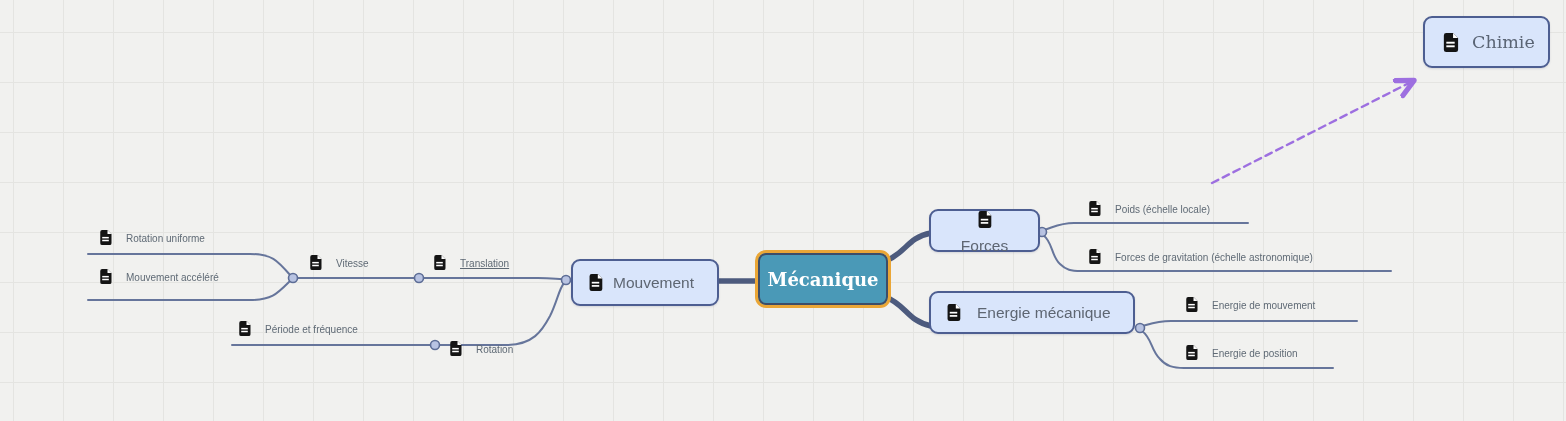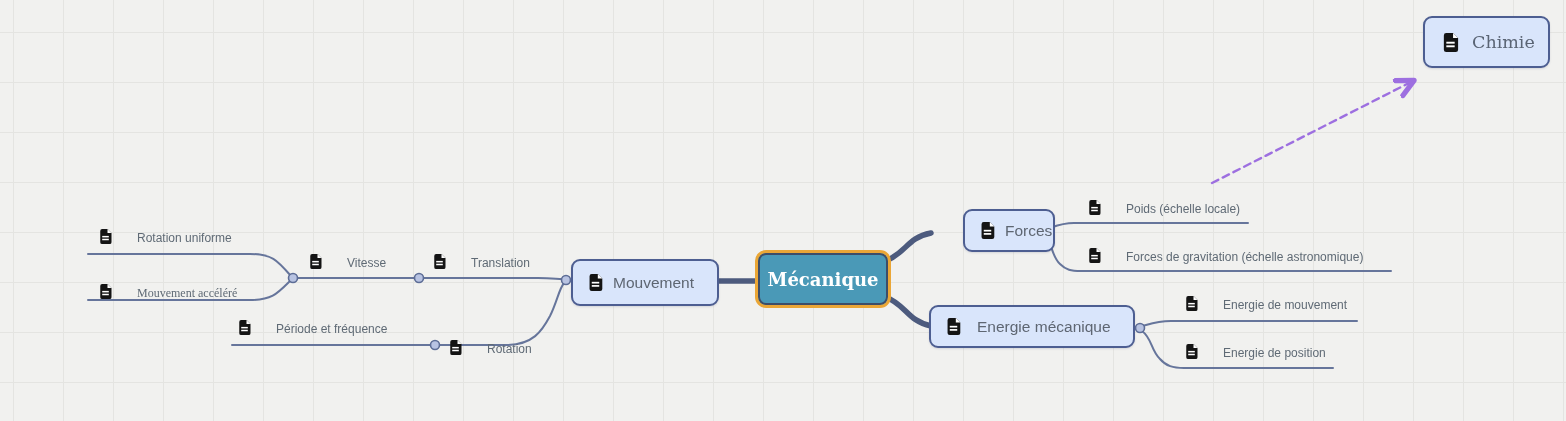--- a/index.html
+++ b/index.html
@@ -16,41 +16,41 @@
   #links { position:absolute; left:0; top:0; }
   .node {
     position:absolute; box-sizing:border-box;
     display:flex; align-items:center; gap:9px; padding:0 14px;
     background:#d9e5fb; border:2px solid #4d5e91; border-radius:9px;
     color:#5e6672; font-size:15.5px; white-space:nowrap;
     box-shadow:0 1px 2px rgba(60,70,110,0.15);
   }
   .node .ic { display:flex; align-items:center; }
   #node-mouvement { left:571px; top:259px; width:148px; height:47px; }
-  #node-forces    { left:963px; top:209px; width:92px; height:43px; }
-  #node-energie   { left:929px; top:305px; width:206px; height:43px;gap:15px; }
+  #node-forces    { left:929px; top:209px; width:111px; height:43px;flex-direction:column; }
+  #node-energie   { left:929px; top:291px; width:206px; height:43px;gap:15px; }
   #node-chimie    { left:1423px; top:16px; width:127px; height:52px;
                     font-family:"DejaVu Serif", serif; font-size:17.5px;
                     color:#5a6474; gap:12px; padding:0 16px; }
   #node-root {
     position:absolute; left:755px; top:250px; width:136px; height:58px;
     box-sizing:border-box; display:flex; align-items:center; justify-content:center;
     background:#4a99b7; border:3px solid #eaa636; border-radius:11px;
     box-shadow:inset 0 0 0 2px #3d4d68;
     font-family:"DejaVu Serif", serif; font-weight:bold; font-size:18px;
     color:#ffffff; white-space:nowrap;
   }
   .leaf {
-    position:absolute; display:flex; align-items:center; gap:24px; height:18px;
-    font-size:12px; color:#5f6a75; white-space:nowrap;
+    position:absolute; display:flex; align-items:center; gap:13px; height:18px;
+    font-size:10px; color:#5f6a75; white-space:nowrap;
   }
   #leaf-mouvement-uniforme { left:98px;  top:229px; }
-  #leaf-mouvement-accelere { left:98px;  top:284px;font-family:Liberation Serif, serif; }
+  #leaf-mouvement-accelere { left:98px;  top:268px; }
   #leaf-vitesse            { left:308px; top:254px; }
-  #leaf-translation        { left:432px; top:254px; }
+  #leaf-translation        { left:432px; top:254px;text-decoration:underline; }
   #leaf-periode            { left:237px; top:320px; }
   #leaf-rotation           { left:448px; top:320px;margin-top:20px; }
   #leaf-poids              { left:1087px; top:200px; }
   #leaf-gravitation        { left:1087px; top:248px; }
   #leaf-energie-mouvement  { left:1184px; top:296px; }
   #leaf-energie-position   { left:1184px; top:344px;text-align:center; }
   .link   { stroke:#66759b; stroke-width:2; fill:none; stroke-linecap:round; }
   .branch { stroke:#4d5b7e; stroke-width:5.5; fill:none; stroke-linecap:round; }
   .dot    { fill:#b8c3e2; stroke:#5d6d96; stroke-width:1.6; }
   .relation { stroke:#9d6fe0; stroke-width:2.4; fill:none;

